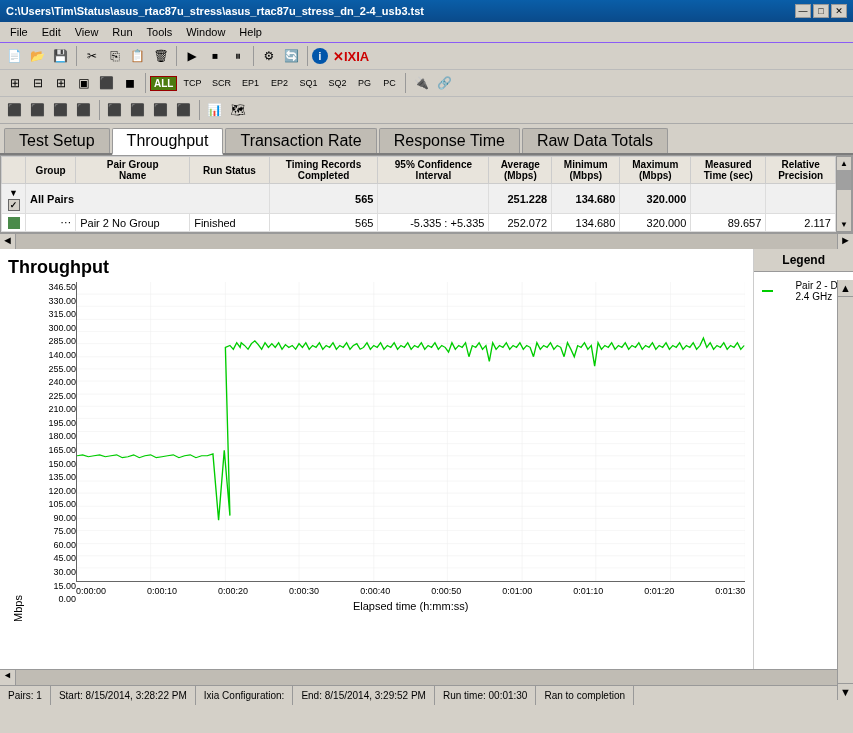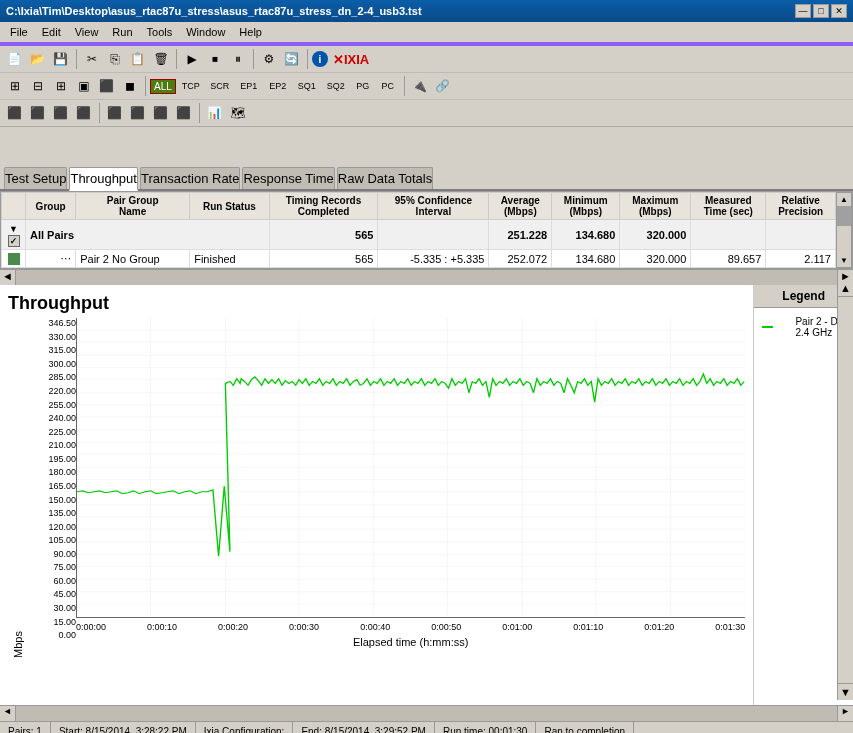--- a/index.html
+++ b/index.html
@@ -26,21 +26,21 @@
       cursor: pointer;
       color: #000;
     }
 
     
     .menu-bar {
       background: #d4d0c8;
       display: flex;
       align-items: center;
       padding: 2px 4px;
-      border-bottom: 4px solid #8b5cf6;
+      border-bottom: 1px solid #8b5cf6;
       gap: 2px;
     }
     .menu-item {
       padding: 2px 6px;
       cursor: pointer;
       font-size: 11px;
     }
 
     
     .toolbar {
@@ -64,29 +64,28 @@
 
     
     .tab-strip {
       background: #d4d0c8;
       display: flex;
       align-items: flex-end;
       padding: 4px 4px 0;
       border-bottom: 2px solid #7c7c7c;
     }
     .tab {
-      padding: 3px 0;
+      padding: 3px 14px;
       border: 1px solid #999;
       border-bottom: none;
       background: #c0bcb4;
       cursor: pointer;
-      font-size: 13px;
+      font-size: 16px;
       margin-right: 2px;
       border-radius: 2px 2px 0 0;
-      margin-top: 36px;
     }
     .tab.active {
       background: #ffffff;
       border-bottom: 2px solid white;
       margin-bottom: -2px;
       z-index: 1;
     }
 
     
     .content-area {
@@ -157,21 +156,21 @@
     .status-segment {
       padding: 0 8px;
       border-right: 1px solid #999;
       height: 100%;
       display: flex;
       align-items: center;
     }
     .tb-all {
       background: #4d7c0f;
       color: white;
-      font-weight: normal;
+      font-weight: bold;
       font-size: 10px;
       padding: 1px 3px;
       border: 1px solid #990000;
     }
     .ixia-logo {
       color: #cc0000;
       font-weight: bold;
       font-size: 13px;
       margin: 0 4px;
     }
@@ -198,21 +197,21 @@
       display: flex;
       border: 1px solid #999;
       background: #fff;
     }
     .table-scroll-inner { flex: 1; overflow: hidden; }
   </style>
 </head>
 <body>
 
 <div class="title-bar">
-  <span class="title-bar-text">C:\Ixia\Tim\Desktop\asus_rtac87u_stress\asus_rtac87u_stress_dn_2-4_usb3.tst</span>
+  <span class="title-bar-text">C:\Users\Tim\Status\asus_rtac87u_stress\asus_rtac87u_stress_dn_2-4_usb3.tst</span>
   <div class="title-bar-controls">
     <div class="title-bar-btn">—</div>
     <div class="title-bar-btn">□</div>
     <div class="title-bar-btn">✕</div>
   </div>
 </div>
 
 <div class="menu-bar">
   <span class="menu-item">File</span>
   <span class="menu-item">Edit</span>
@@ -363,21 +362,21 @@
       <div style="display:flex; height:340px;">
 
         <div style="writing-mode:vertical-rl; transform:rotate(180deg); font-size:11px; display:flex; align-items:center; width:20px; margin-right:4px;">Mbps</div>
 
         <div style="display:flex; flex-direction:column; justify-content:space-between; align-items:flex-end; font-size:9px; width:44px; padding-bottom:18px;">
           <span>346.50</span>
           <span>330.00</span>
           <span>315.00</span>
           <span>300.00</span>
           <span>285.00</span>
-          <span>220.00</span>
+          <span>140.00</span>
           <span>255.00</span>
           <span>240.00</span>
           <span>225.00</span>
           <span>210.00</span>
           <span>195.00</span>
           <span>180.00</span>
           <span>165.00</span>
           <span>150.00</span>
           <span>135.00</span>
           <span>120.00</span>

